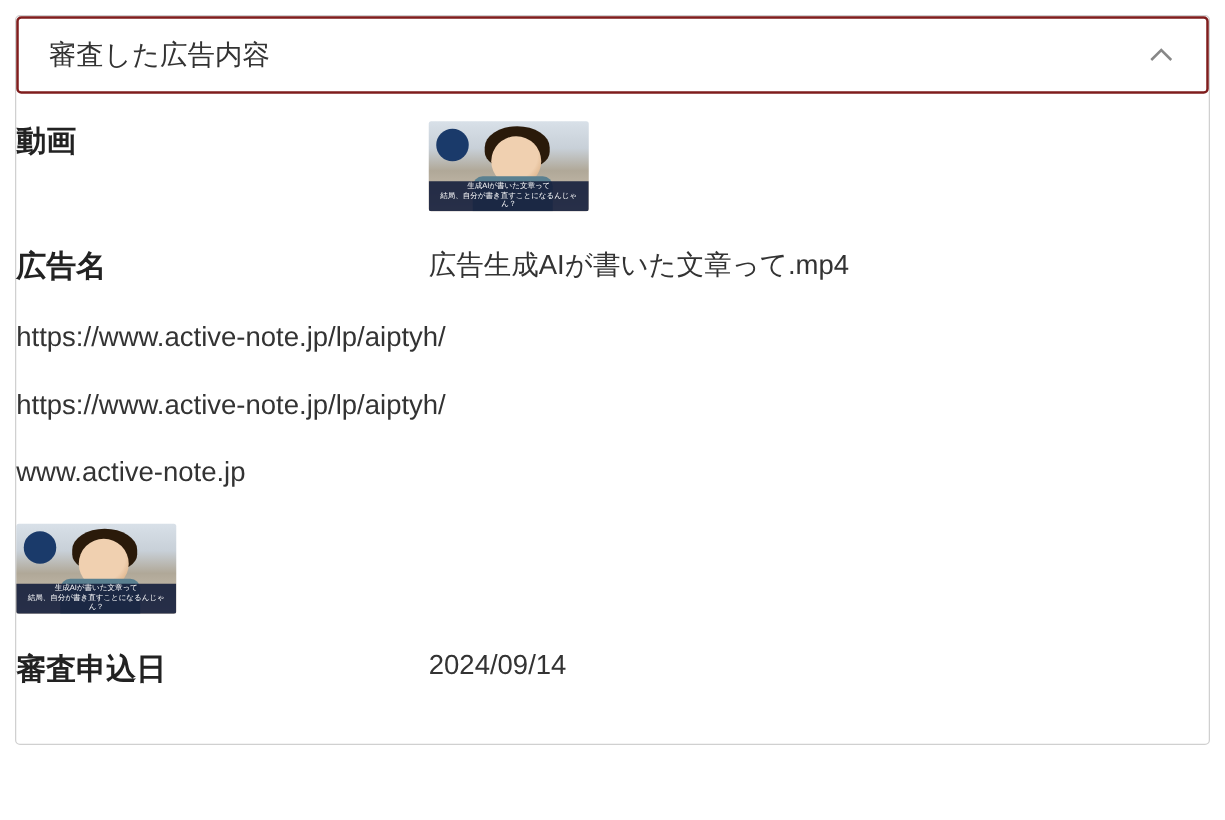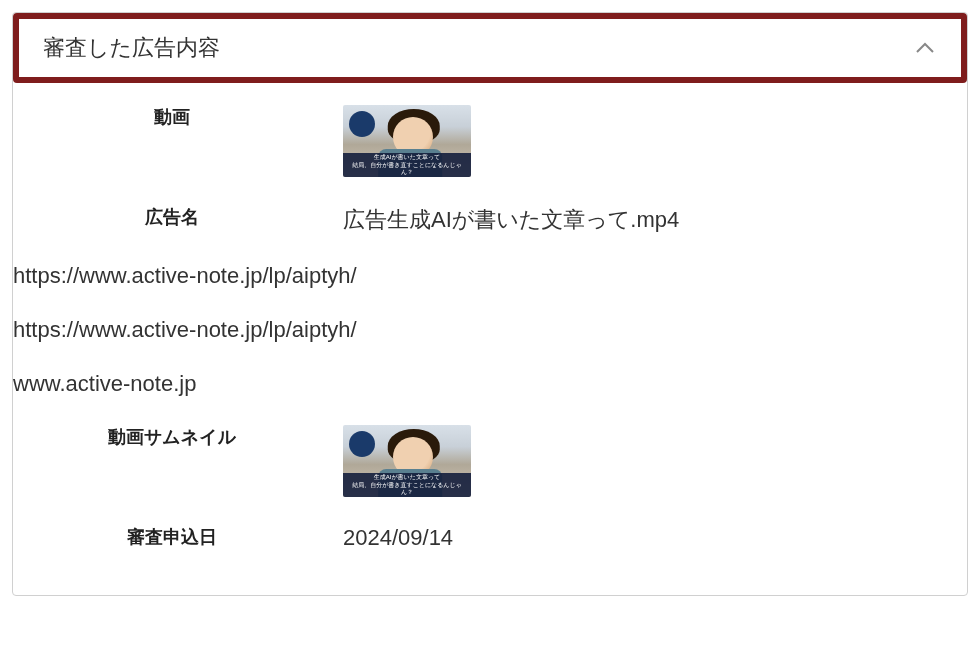--- a/index.html
+++ b/index.html
@@ -15,21 +15,21 @@
     .panel {
       border: 1px solid #d0d0d0;
       border-radius: 4px;
       background: #fff;
     }
     .panel-header {
       display: flex;
       align-items: center;
       justify-content: space-between;
       padding: 14px 24px;
-      border: 6px solid #7f1d1d;
+      border: 2px solid #7f1d1d;
       border-radius: 4px;
       cursor: pointer;
       font-size: 22px;
       color: #333;
     }
     .chevron {
       width: 24px;
       height: 24px;
       display: inline-flex;
       align-items: center;
@@ -42,23 +42,23 @@
     .row {
       display: flex;
       align-items: flex-start;
       margin-bottom: 26px;
     }
     .row:last-child {
       margin-bottom: 12px;
     }
     .label {
       width: 330px;
-      text-align: center;
+      text-align: left;
       font-weight: 700;
-      font-size: 18px;
+      font-size: 24px;
       color: #222;
       padding-right: 12px;
       padding-top: 2px;
     }
     .value {
       flex: 1;
       font-size: 22px;
       color: #333;
       padding-top: 2px;
     }
@@ -165,21 +165,20 @@
 
     <div class="row">
       <div class="value">https://www.active-note.jp/lp/aiptyh/</div>
     </div>
 
     <div class="row">
       <div class="value">www.active-note.jp</div>
     </div>
 
     <div class="row">
-      <div class="label">動画サムネイル</div>
       <div class="value">
         <div class="thumb">
           <div class="badge"></div>
           <div class="hair"></div>
           <div class="face"></div>
           <div class="body"></div>
           <div class="caption">
             <span>生成AIが書いた文章って</span><br>
             <span>結局、自分が書き直すことになるんじゃん？</span>
           </div>

